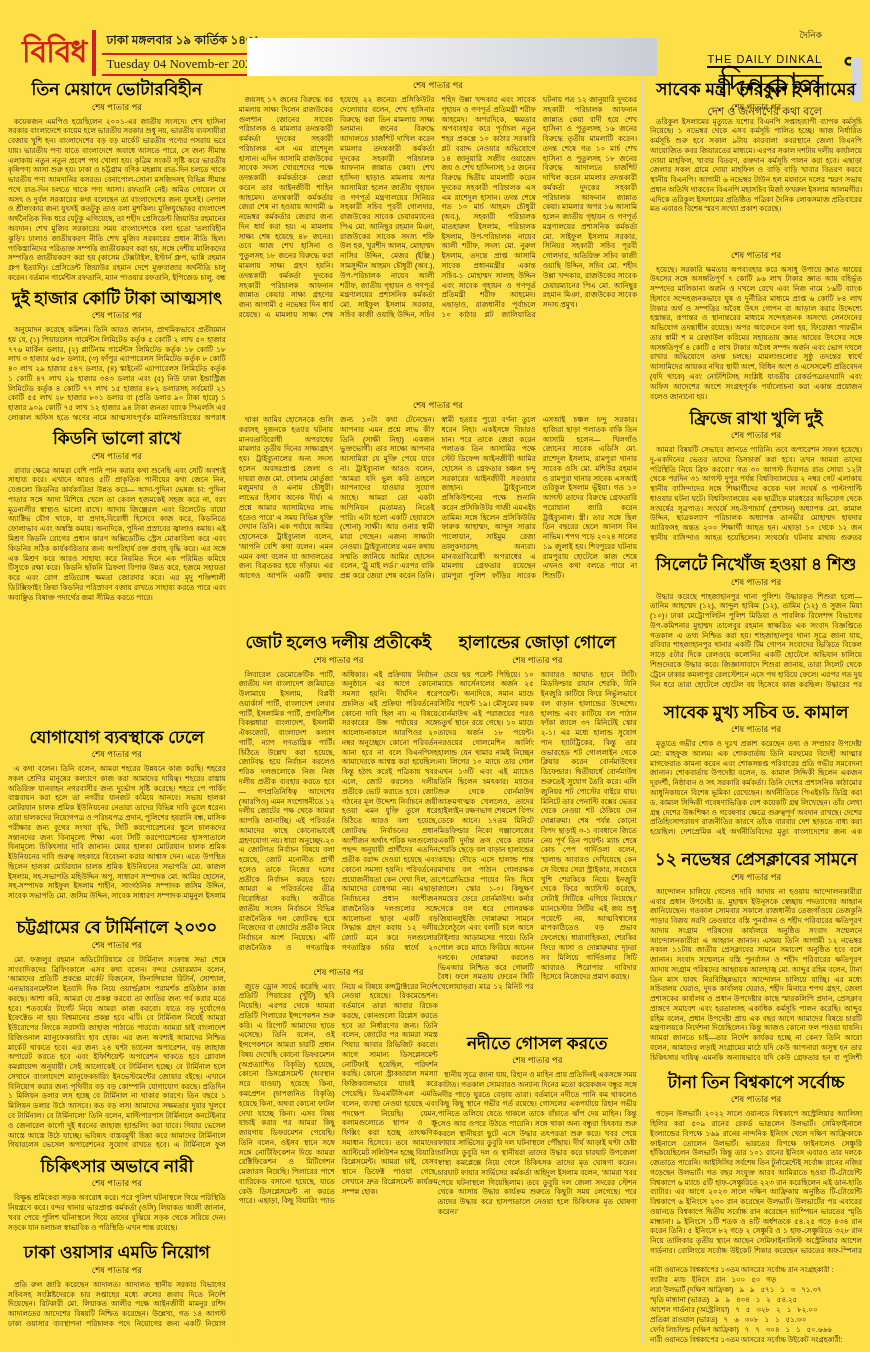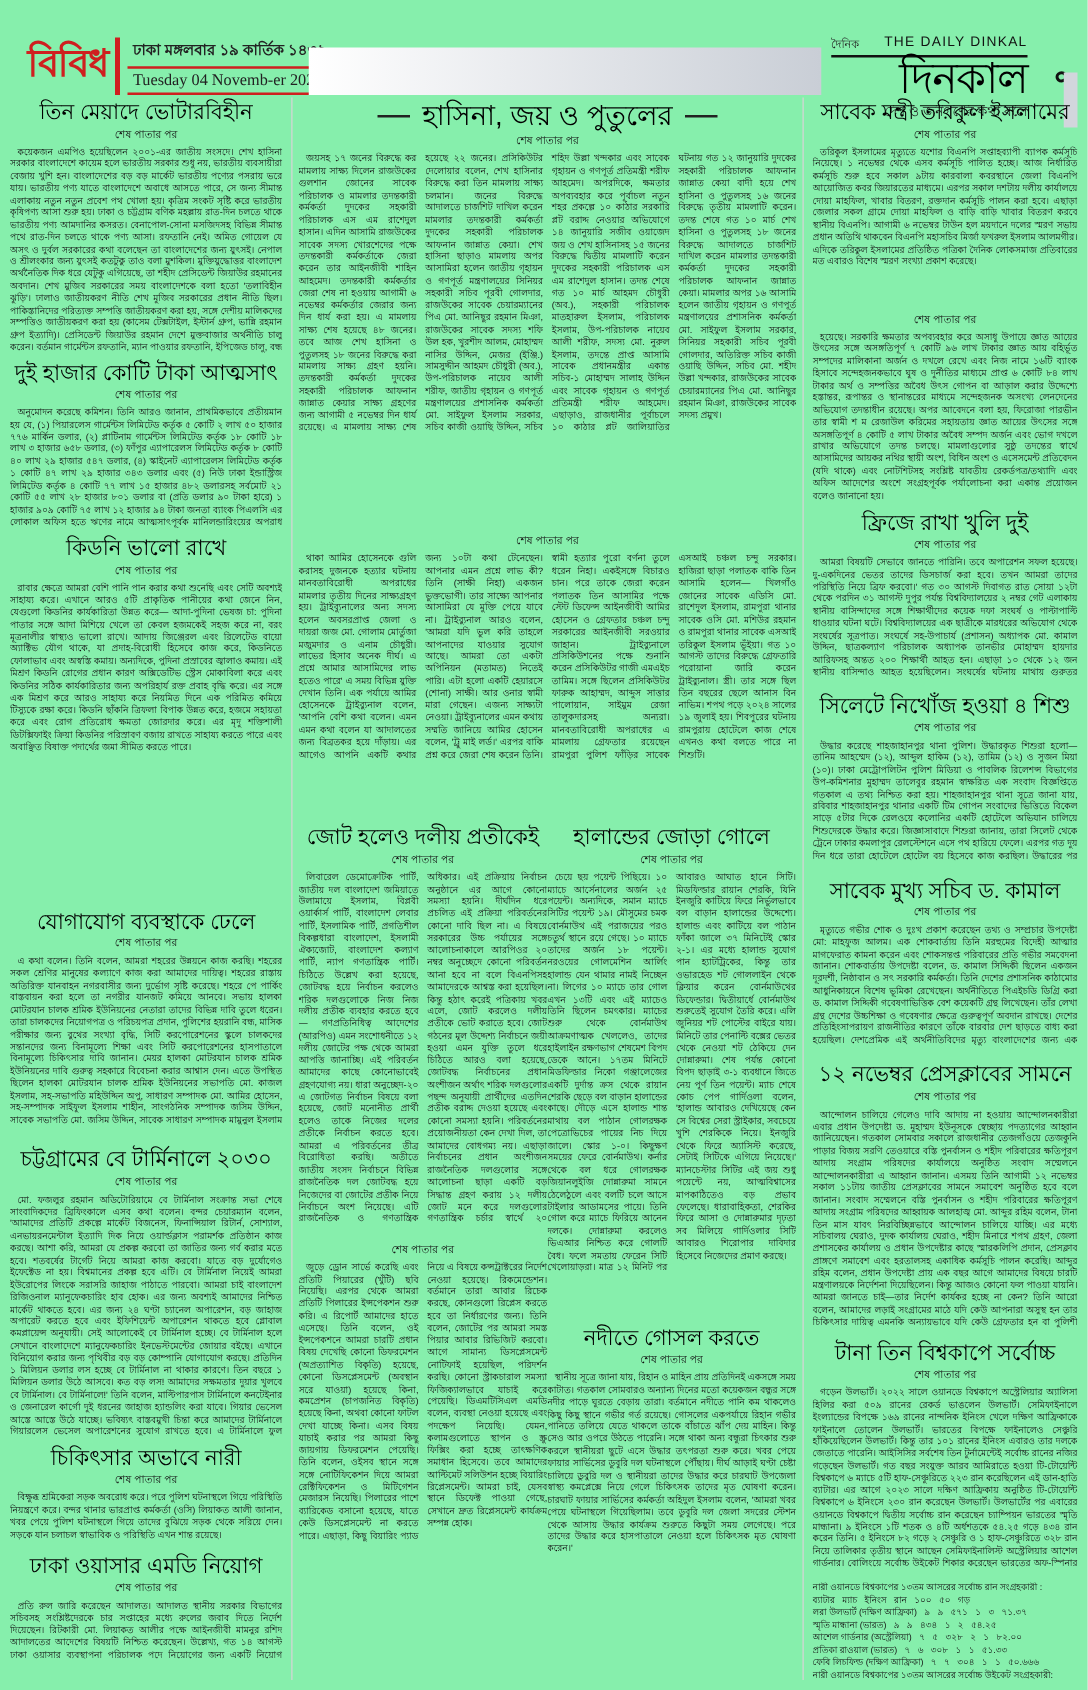--- a/index.html
+++ b/index.html
@@ -1,46 +1,46 @@
 <!DOCTYPE html>
 <html><head>
 <meta charset="utf-8">
 <style>
   html,body{margin:0;padding:0;background:#e8e8e8;}
-  #page{position:relative;width:870px;height:1352px;background:#86efac;margin:0 auto;
+  #page{position:relative;width:870px;height:1352px;background:#fde047;margin:0 auto;
         font-family:"Liberation Sans","DejaVu Sans",sans-serif;color:#111;overflow:hidden;}
   
   #header{position:absolute;left:22px;top:28px;right:8px;height:48px;}
   .hdr-left{position:absolute;left:0;top:2px;display:flex;align-items:stretch;gap:6px;}
   .section-name{color:#cf1f1f;font-size:30px;font-weight:bold;line-height:44px;letter-spacing:-1px;}
   .hdr-bar{width:4px;background:#cf1f1f;}
   .hdr-dates{display:flex;flex-direction:column;justify-content:center;}
   .date-bn{font-size:12px;font-weight:bold;color:#222;border-bottom:2px solid #cf1f1f;padding:1px 4px 2px;}
   .date-en{font-size:13px;font-family:"Liberation Serif",serif;color:#222;border-bottom:2px solid #cf1f1f;padding:1px 4px 2px;}
   .hdr-grad{position:absolute;left:225px;top:10px;width:410px;height:38px;
             background:linear-gradient(to right,#ffffff,#c9ced6);}
   .hdr-right{position:absolute;right:40px;top:0;text-align:right;}
-  .masthead-top{display:flex;justify-content:flex-end;align-items:flex-start;gap:20px;border-bottom:2px solid #111;padding-bottom:1px;}
+  .masthead-top{display:flex;justify-content:flex-end;align-items:flex-end;gap:10px;border-bottom:2px solid #111;padding-bottom:1px;flex-direction:column;}
   .masthead-pre{font-size:9px;color:#222;}
   .masthead-en{font-size:11px;font-weight:normal;letter-spacing:1px;color:#111;}
   .masthead-main{font-size:34px;font-weight:normal;letter-spacing:-1px;color:#000;line-height:1.0;}
   .masthead-tag{font-size:11px;color:#222;margin-top:1px;}
   .page-num{position:absolute;right:2px;top:16px;font-size:28px;font-weight:bold;color:#111;}
   .edge-strip{position:absolute;right:0;top:30px;width:11px;height:44px;background:#d2d6dc;}
   
   #content{position:absolute;left:8px;top:78px;right:8px;bottom:8px;display:flex;gap:7px;}
   .band{overflow:hidden;}
   #band-left{width:222px;}
   #band-center{width:406px;border-left:1px solid #d5d5d5;border-right:1px solid #d5d5d5;padding:0 5px;}
   #band-right{width:216px;}
   .center-split{display:flex;gap:0;}
   .subband{width:199px;overflow:hidden;}
   
   .article{margin-bottom:4px;}
-  .headline{font-size:17px;font-weight:normal;text-align:center;margin:2px 0 0;line-height:1.15;color:#000;}
+  .headline{font-size:17px;font-weight:bold;text-align:center;margin:2px 0 0;line-height:1.15;color:#000;}
   .size-xl .headline{font-size:22px;}
   .dashes .headline{display:flex;align-items:center;justify-content:center;gap:10px;}
   .dashes .headline::before,.dashes .headline::after{content:'';flex:0 0 26px;border-top:2px solid #222;}
   .cont{font-size:8.5px;text-align:center;color:#111;margin:1px 0 2px;}
   .body{font-size:7.3px;line-height:1.34;text-align:justify;color:#111;
         column-count:var(--cols,1);column-gap:7px;height:var(--h,auto);overflow:hidden;
         word-break:break-word;}
   .body::first-letter{padding-left:6px;}
   .stats{font-size:7.1px;line-height:1.4;color:#111;white-space:pre-wrap;overflow:hidden;margin-top:2px;}
 </style>
@@ -122,21 +122,20 @@
           <div class="cont">শেষ পাতার পর</div>
           <div class="body" style="--h: 58px;">প্রতি রুল জারি করেছেন আদালত। আদালত স্থানীয় সরকার বিভাগের সচিবসহ সংশ্লিষ্টদেরকে চার সপ্তাহের মধ্যে রুলের জবাব দিতে নির্দেশ দিয়েছেন। রিটকারী মো. লিয়াকত আলীর পক্ষে আইনজীবী মামনুর রশিদ আদালতের আদেশের বিষয়টি নিশ্চিত করেছেন। উল্লেখ্য, গত ১৪ আগস্ট ঢাকা ওয়াসার ব্যবস্থাপনা পরিচালক পদে নিয়োগের জন্য একটি নিয়োগ বিজ্ঞপ্তি প্রকাশ করা হয়। বিজ্ঞপ্তিটি স্থগিত চেয়ে মো. লিয়াকত আলী হাইকোর্টে রিট করেন।</div>
 
         </article>
       </div>
 
     <div id="band-center" class="band">
       <div>
 
           <article class="article dashes size-xl" style="--cols: 4;">
-            <h2 class="headline">হাসিনা, জয় ও পুতুলের</h2>
             <div class="cont">শেষ পাতার পর</div>
             <div class="body" style="--h: 300px;">জয়সহ ১৭ জনের বিরুদ্ধে কর মামলায় সাক্ষ্য দিলেন রাজউকের গুলশান জোনের সাবেক পরিচালক ও মামলার তদন্তকারী কর্মকর্তা দুদকের সহকারী পরিচালক এস এম রাশেদুল হাসান। এদিন আসামি রাজউকের সাবেক সদস্য খোরশেদের পক্ষে তদন্তকারী কর্মকর্তাকে জেরা করেন তার আইনজীবী শাহিন আহমেদ। তদন্তকারী কর্মকর্তার জেরা শেষ না হওয়ায় আগামী ৬ নভেম্বর কর্মকর্তার জেরার জন্য দিন ধার্য করা হয়। এ মামলায় সাক্ষ্য শেষ হয়েছে ৪৮ জনের। তবে আজ শেখ হাসিনা ও পুতুলসহ ১৮ জনের বিরুদ্ধে করা মামলায় সাক্ষ্য গ্রহণ হয়নি। তদন্তকারী কর্মকর্তা দুদকের সহকারী পরিচালক আফনান জান্নাত কেয়ার সাক্ষ্য গ্রহণের জন্য আগামী ৫ নভেম্বর দিন ধার্য রয়েছে। এ মামলায় সাক্ষ্য শেষ হয়েছে ২২ জনের। প্রসিকিউটর দেলোয়ার বলেন, শেখ হাসিনার বিরুদ্ধে করা তিন মামলায় সাক্ষ্য চলমান। জনের বিরুদ্ধে আদালতে চার্জশিট দাখিল করেন মামলার তদন্তকারী কর্মকর্তা দুদকের সহকারী পরিচালক আফনান জান্নাত কেয়া। শেখ হাসিনা ছাড়াও মামলায় অপর আসামিরা হলেন জাতীয় গৃহায়ন ও গণপূর্ত মন্ত্রণালয়ের সিনিয়র সহকারী সচিব পূরবী গোলদার, রাজউকের সাবেক চেয়ারম্যানের পিএ মো. আনিছুর রহমান মিঞা, রাজউকের সাবেক সদস্য শফি উল হক, খুরশীদ আলম, মোহাম্মদ নাসির উদ্দিন, মেজর (ইঞ্জি.) সামসুদ্দীন আহমদ চৌধুরী (অব.), উপ-পরিচালক নায়েব আলী শরীফ, জাতীয় গৃহায়ন ও গণপূর্ত মন্ত্রণালয়ের প্রশাসনিক কর্মকর্তা মো. সাইফুল ইসলাম সরকার, সচিব কাজী ওয়াছি উদ্দিন, সচিব শহিদ উল্লা খন্দকার এবং সাবেক গৃহায়ন ও গণপূর্ত প্রতিমন্ত্রী শরীফ আহমেদ। অপরদিকে, ক্ষমতার অপব্যবহার করে পূর্বাচল নতুন শহর প্রকল্পে ১০ কাঠার সরকারি প্লট বরাদ্দ নেওয়ার অভিযোগে ১৪ জানুয়ারি সজীব ওয়াজেদ জয় ও শেখ হাসিনাসহ ১৫ জনের বিরুদ্ধে দ্বিতীয় মামলাটি করেন দুদকের সহকারী পরিচালক এস এম রাশেদুল হাসান। তদন্ত শেষে গত ১০ মার্চ আহমদ চৌধুরী (অব.), সহকারী পরিচালক মাতহারুল ইসলাম, পরিচালক ইসলাম, উপ-পরিচালক নায়েব আলী শরীফ, সদস্য মো. নুরুল ইসলাম, তদন্তে প্রাপ্ত আসামি সাবেক প্রধানমন্ত্রীর একান্ত সচিব-১ মোহাম্মদ সালাহ উদ্দিন এবং সাবেক গৃহায়ন ও গণপূর্ত প্রতিমন্ত্রী শরীফ আহমেদ। এছাড়াও, রাজধানীর পূর্বাচলে ১০ কাঠার প্লট জালিয়াতির ঘটনায় গত ১২ জানুয়ারি দুদকের সহকারী পরিচালক আফনান জান্নাত কেয়া বাদী হয়ে শেখ হাসিনা ও পুতুলসহ ১৬ জনের বিরুদ্ধে তৃতীয় মামলাটি করেন। তদন্ত শেষে গত ১০ মার্চ শেখ হাসিনা ও পুতুলসহ ১৮ জনের বিরুদ্ধে আদালতে চার্জশিট দাখিল করেন মামলার তদন্তকারী কর্মকর্তা দুদকের সহকারী পরিচালক আফনান জান্নাত কেয়া। মামলার অপর ১৬ আসামি হলেন জাতীয় গৃহায়ন ও গণপূর্ত মন্ত্রণালয়ের প্রশাসনিক কর্মকর্তা মো. সাইফুল ইসলাম সরকার, সিনিয়র সহকারী সচিব পূরবী গোলদার, অতিরিক্ত সচিব কাজী ওয়াছি উদ্দিন, সচিব মো. শহীদ উল্লা খন্দকার, রাজউকের সাবেক চেয়ারম্যানের পিএ মো. আনিছুর রহমান মিঞা, রাজউকের সাবেক সদস্য প্রমুখ।</div>
 
           </article>
 
           <article class="article dashes size-xl" style="--cols: 4;">
             <div class="cont">শেষ পাতার পর</div>
             <div class="body" style="--h: 212px;">থাকা আমির হোসেনকে গুলি করাসহ দুজনকে হত্যার ঘটনায় মানবতাবিরোধী অপরাধের মামলার তৃতীয় দিনের সাক্ষ্যগ্রহণ হয়। ট্রাইব্যুনালের অন্য সদস্য হলেন অবসরপ্রাপ্ত জেলা ও দায়রা জজ মো. গোলাম মোর্তুজা মজুমদার ও এনাম চৌধুরী। লাভের হিসাব অনেক দীর্ঘ। এ প্রশ্নে আমার আসামিদের লাভ হতেও পারে' এ সময় বিভিন্ন যুক্তি দেখান তিনি। এক পর্যায়ে আমির হোসেনকে ট্রাইব্যুনাল বলেন, 'আপনি বেশি কথা বলেন। এমন এমন কথা বলেন যা আদালতের জন্য বিব্রতকর হয়ে দাঁড়ায়। এর আগেও আপনি একটি কথার জন্য ১০টা কথা টেনেছেন। আপনার এমন প্রশ্নে লাভ কী? তিনি (সাক্ষী নিহা) একজন ভুক্তভোগী। তার সাক্ষ্যে আপনার আসামিরা যে মুক্তি পেয়ে যাবে না। ট্রাইব্যুনাল আরও বলেন, 'আমরা যদি ভুল করি তাহলে আপনাদের যাওয়ার সুযোগ আছে। আমরা তো একটা অপিনিয়ন (মতামত) নিতেই পারি। এটা হলো একটি হেয়ারসে (শোনা) সাক্ষী। আর ওনার স্বামী মারা গেছেন। এজন্য সাক্ষ্যটা নেওয়া। ট্রাইব্যুনালের এমন কথায় সম্মতি জানিয়ে আমির হোসেন বলেন, 'ট্রু মাই লর্ড।' এরপর বাকি প্রশ্ন করে জেরা শেষ করেন তিনি। স্বামী হত্যার পুরো বর্ণনা তুলে ধরেন নিহা। একইসঙ্গে বিচারও চান। পরে তাকে জেরা করেন পলাতক তিন আসামির পক্ষে স্টেট ডিফেন্স আইনজীবী আমির হোসেন ও গ্রেফতার চঞ্চল চন্দু সরকারের আইনজীবী সরওয়ার জাহান। ট্রাইব্যুনালে প্রসিকিউশনের পক্ষে শুনানি করেন প্রসিকিউটর গাজী এমএইচ তামিম। সঙ্গে ছিলেন প্রসিকিউটর ফারুক আহাম্মদ, আব্দুস সাত্তার পালোয়ান, সাইমুম রেজা তালুকদারসহ অন্যরা। মানবতাবিরোধী অপরাধের এ মামলায় গ্রেফতার রয়েছেন রামপুরা পুলিশ ফাঁড়ির সাবেক এসআই চঞ্চল চন্দু সরকার। হাজিরা ছাড়া পলাতক বাকি তিন আসামি হলেন— খিলগাঁও জোনের সাবেক এডিসি মো. রাশেদুল ইসলাম, রামপুরা থানার সাবেক ওসি মো. মশিউর রহমান ও রামপুরা থানার সাবেক এসআই তরিকুল ইসলাম ভূঁইয়া। গত ১০ আগস্ট তাদের বিরুদ্ধে গ্রেফতারি পরোয়ানা জারি করেন ট্রাইব্যুনাল। স্ত্রী। তার সঙ্গে ছিল তিন বছরের ছেলে আনাস বিন নাভিম। শপথ পড়ে ২০২৪ সালের ১৯ জুলাই হয়। শিবপুরের ঘটনায় রামপুরায় হোটেলে কাজ শেষে এখনও কথা বলতে পারে না শিশুটি।</div>
 
           </article>

